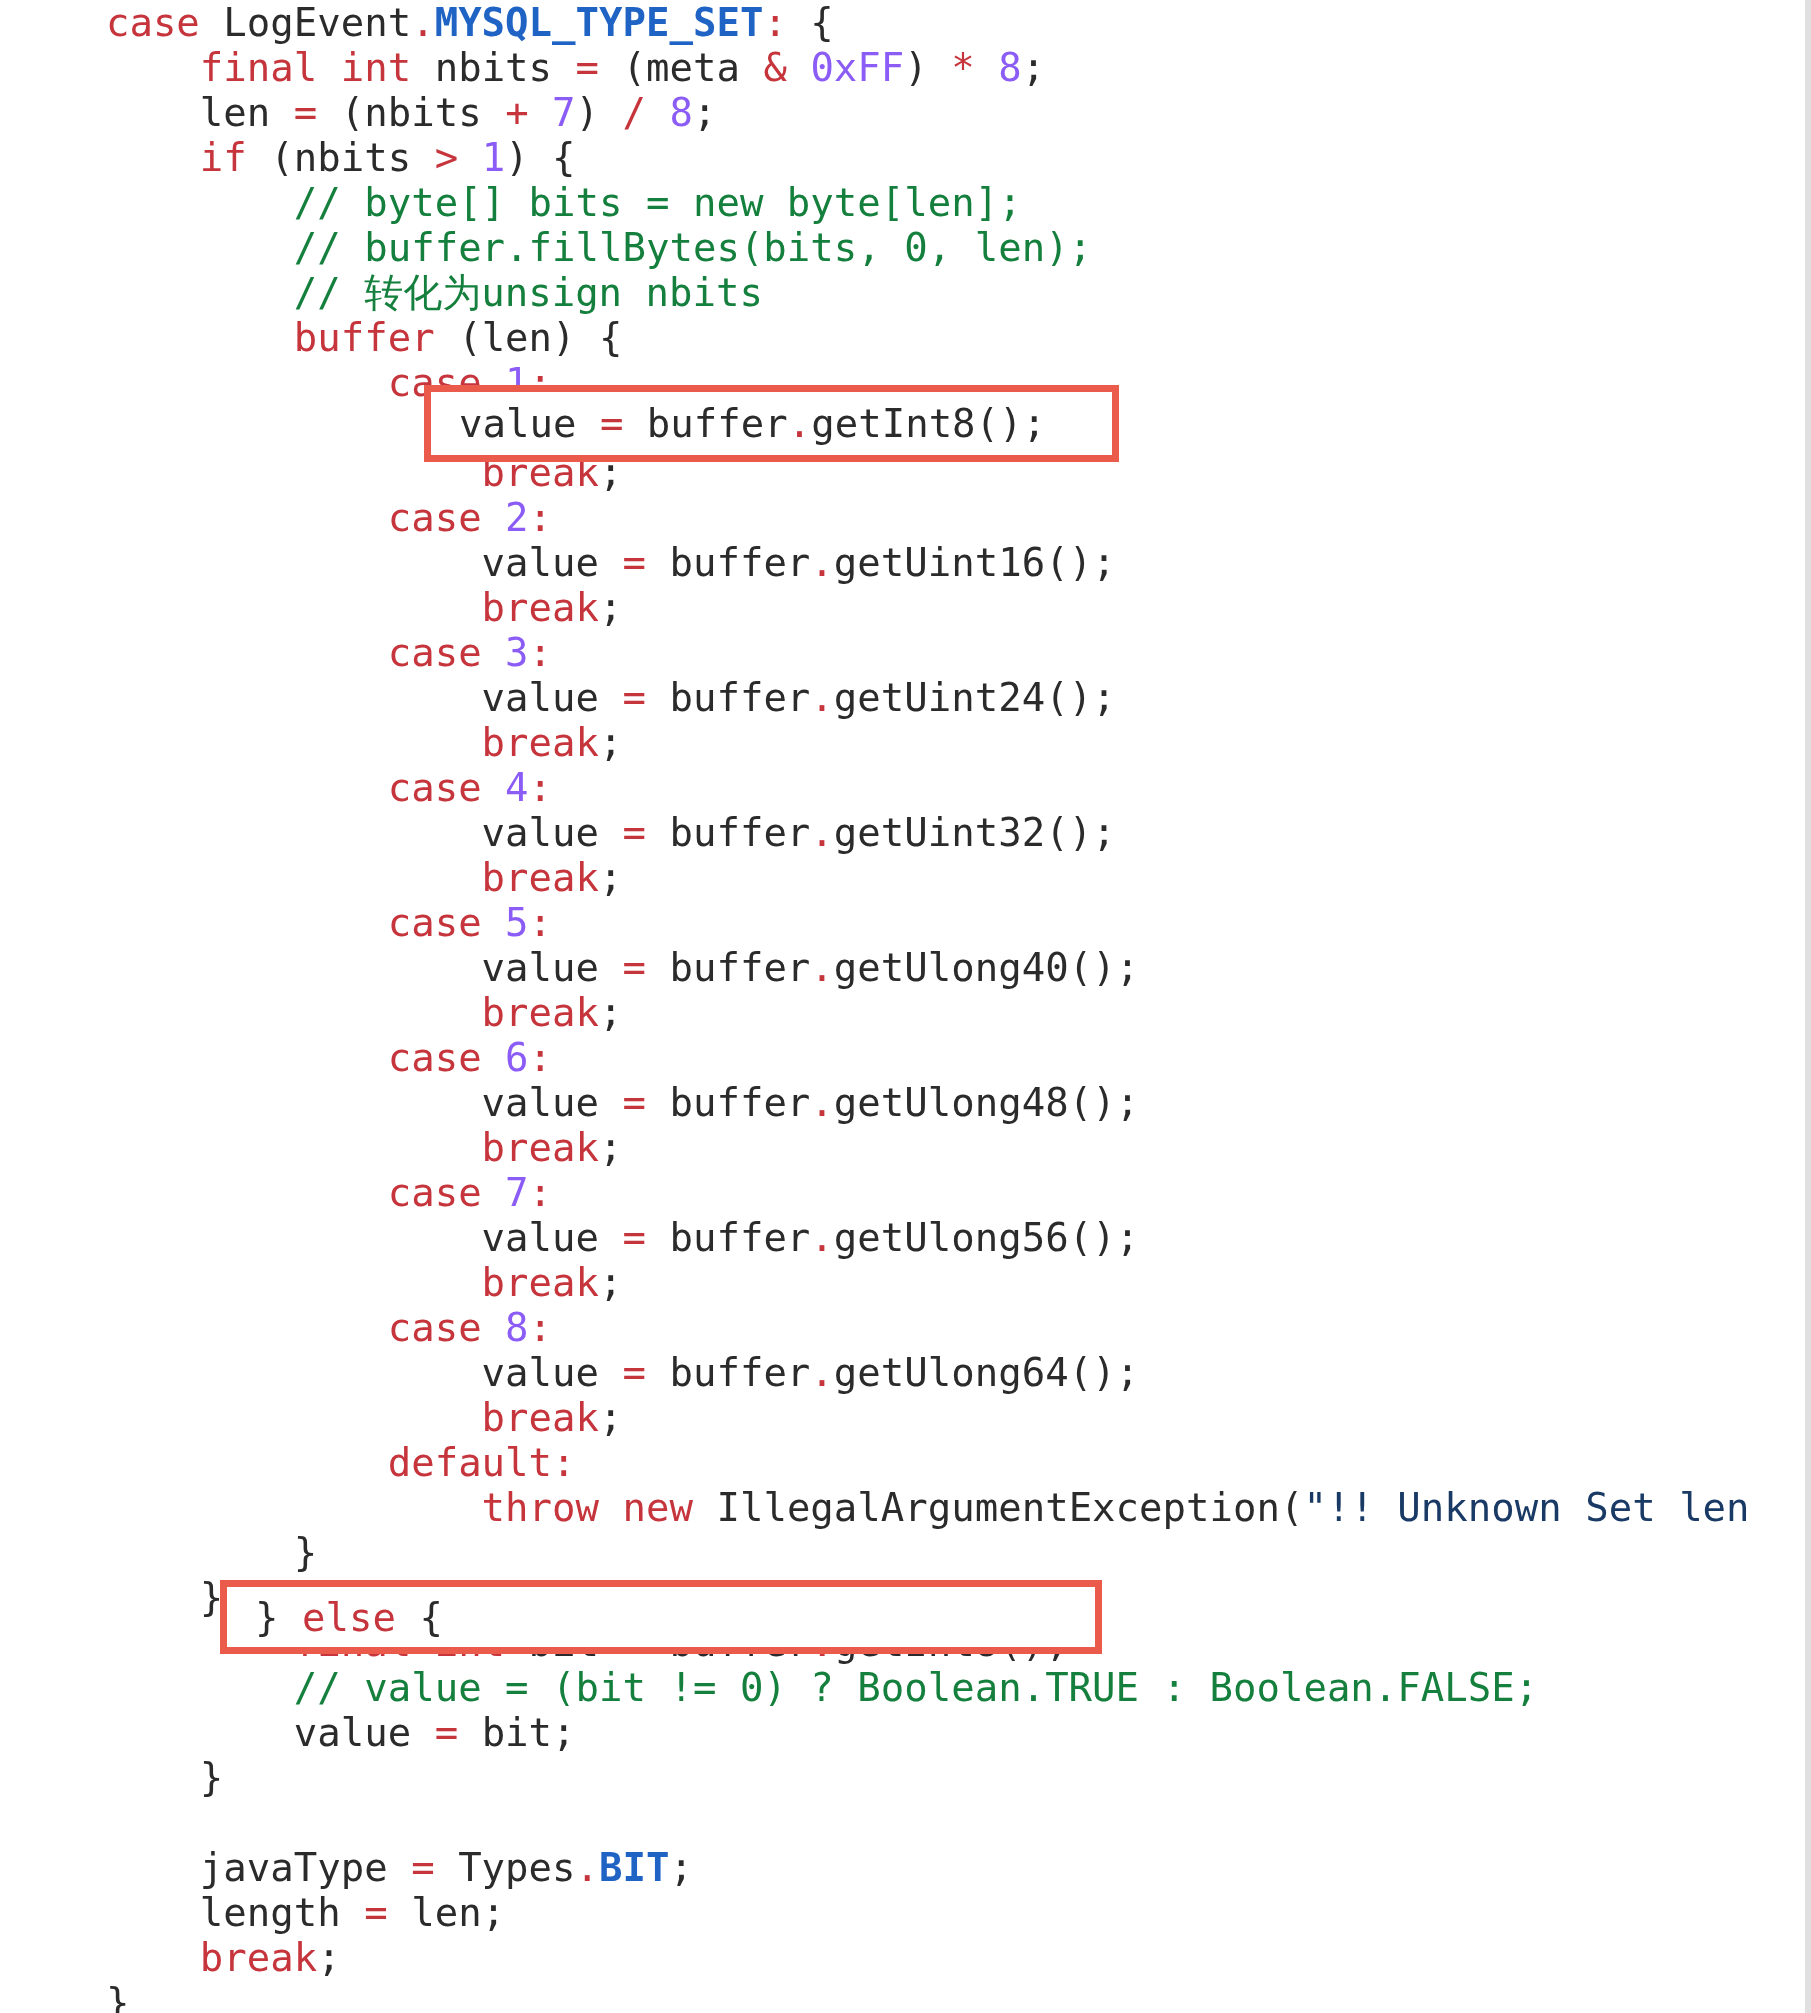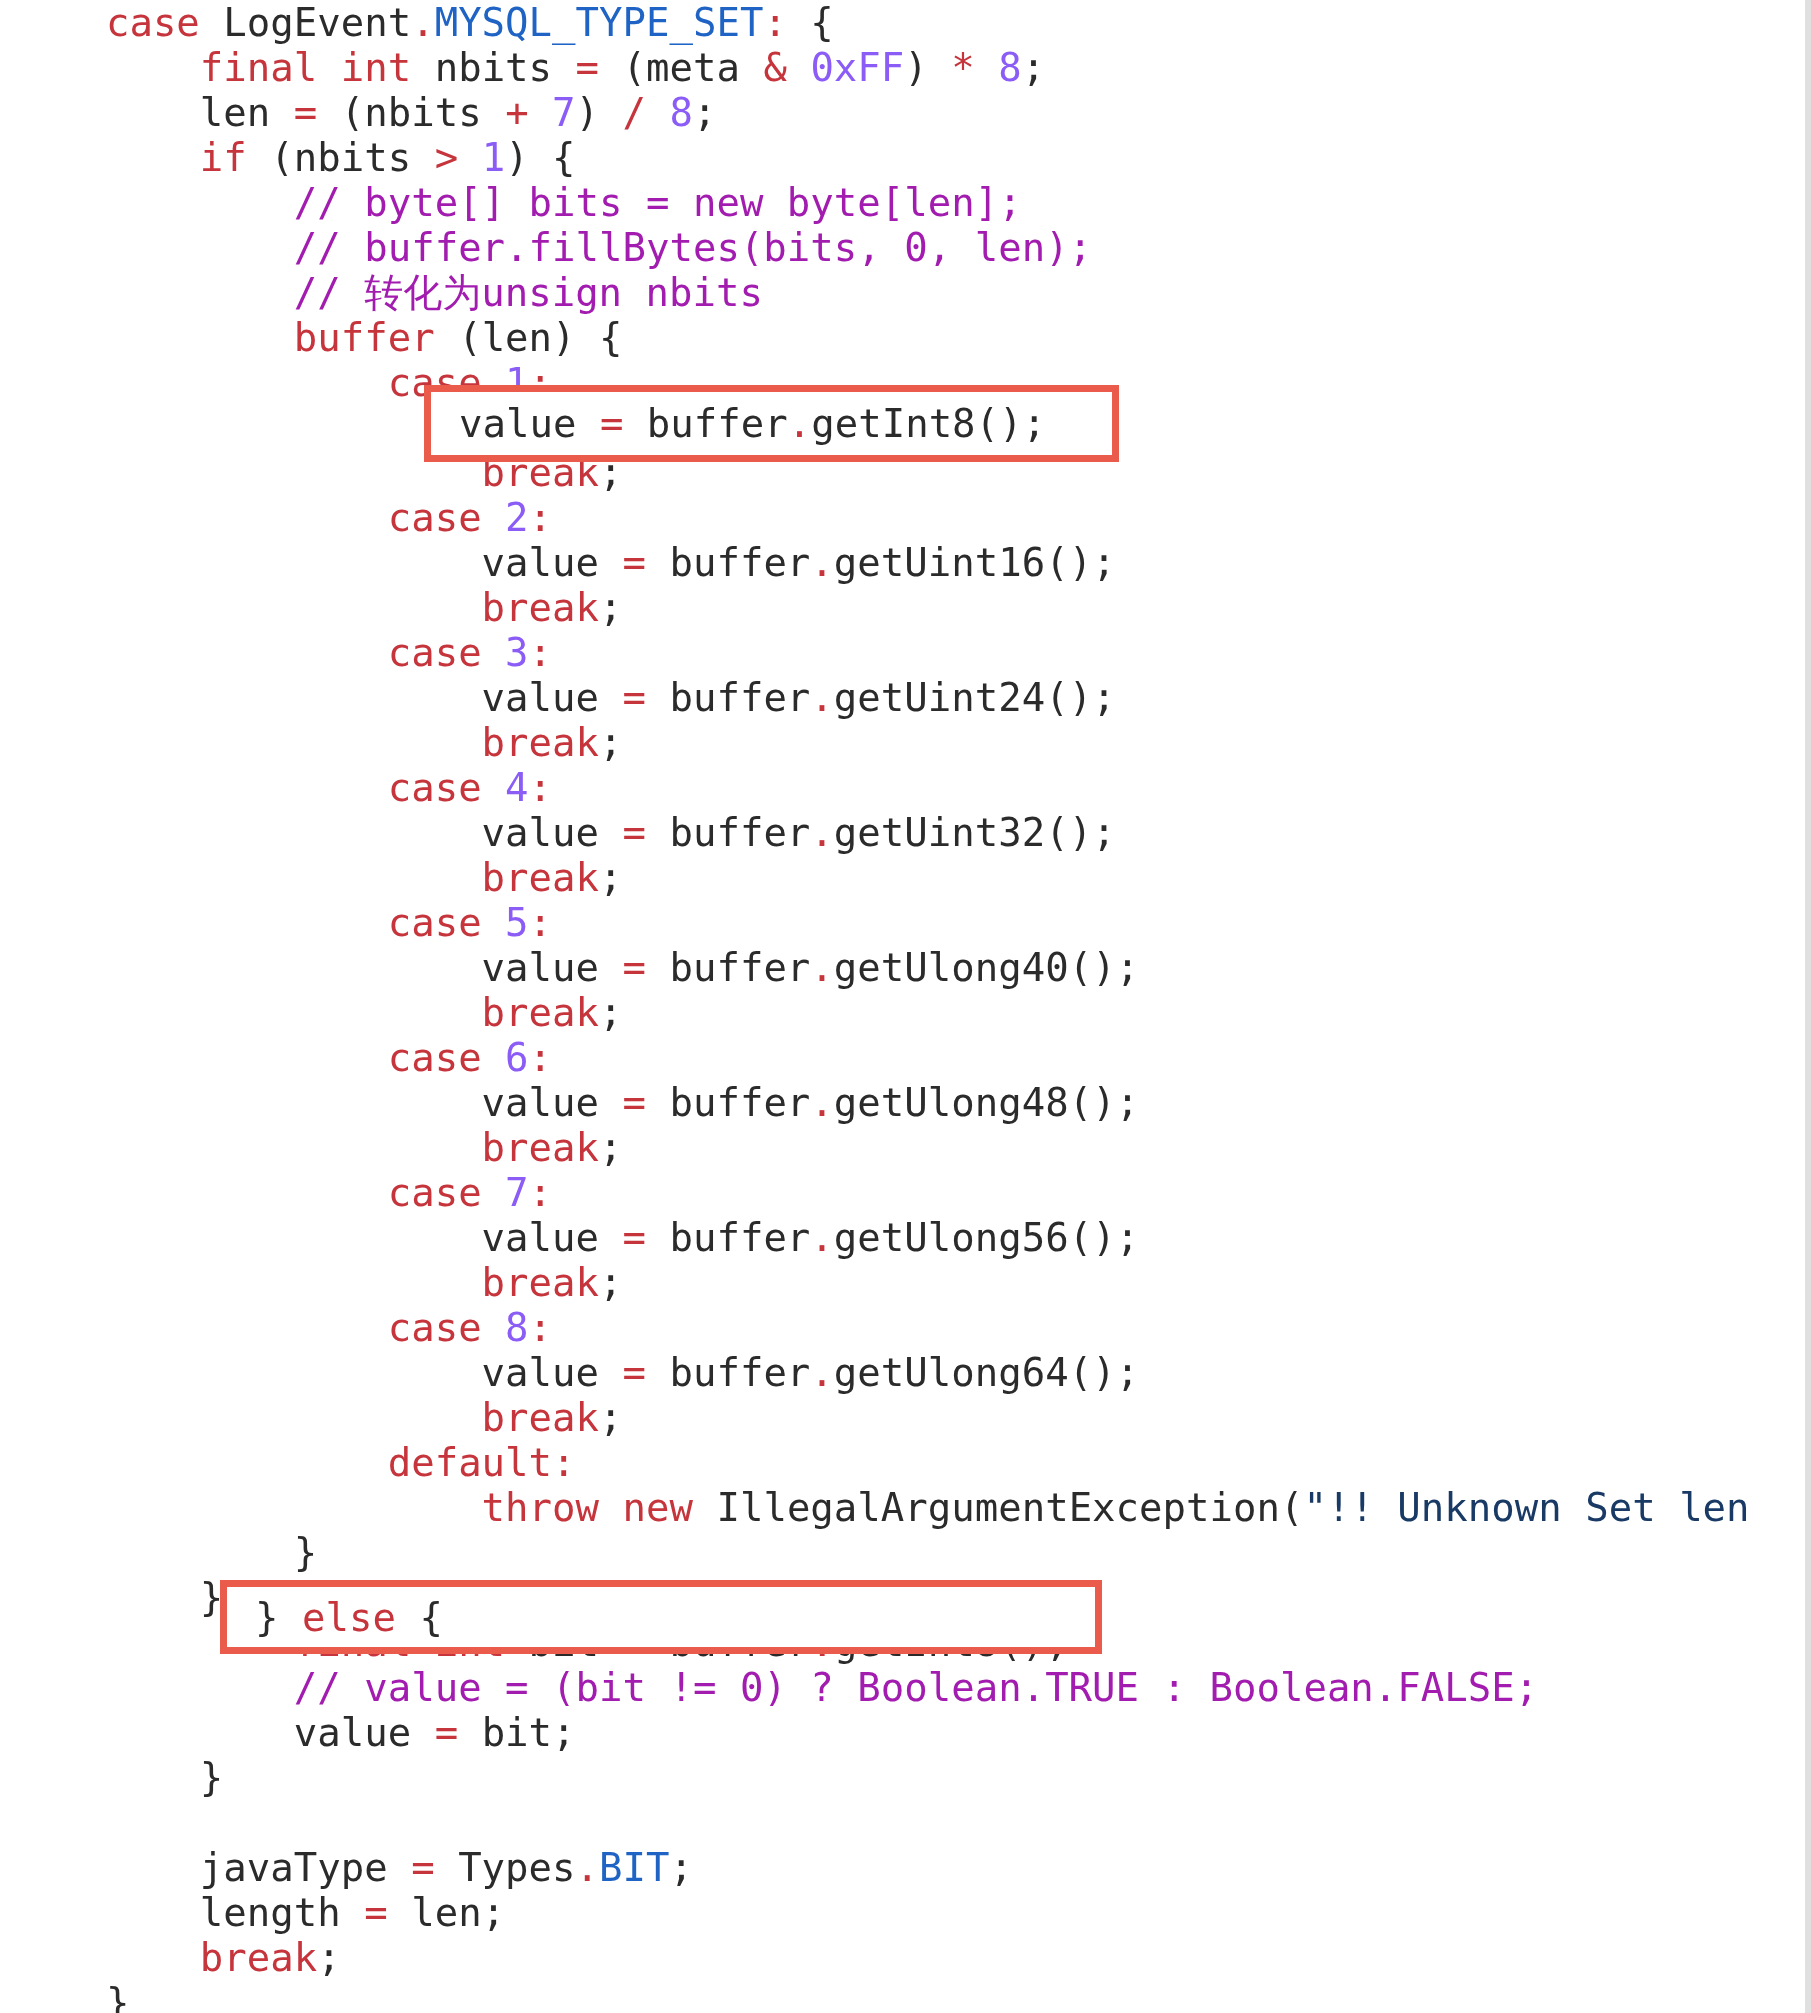--- a/index.html
+++ b/index.html
@@ -45,24 +45,24 @@
     color: #2b2b2b;
     padding-left: 12px;
     box-sizing: border-box;
   }
 
   .code-line span { white-space: pre; }
 
   
   .tok-kw      { color: #c6343c; }   
   .tok-plain   { color: #2b2b2b; }   
-  .tok-const   { color: #1f63c4; }   
+  .tok-const   { color: #1f63c4; font-weight: bold; }   
   .tok-num     { color: #8b5cf6; }
   .tok-op      { color: #c6343c; }   
-  .tok-comment { color: #a21caf; }   
+  .tok-comment { color: #15803d; }   
   .tok-str     { color: #1a3a66; }   
 
   
   .hl-box {
     position: absolute;
     background: #ffffff;
     border: 7.7px solid #ea5b4c;
     box-sizing: border-box;
     z-index: 5;
   }

